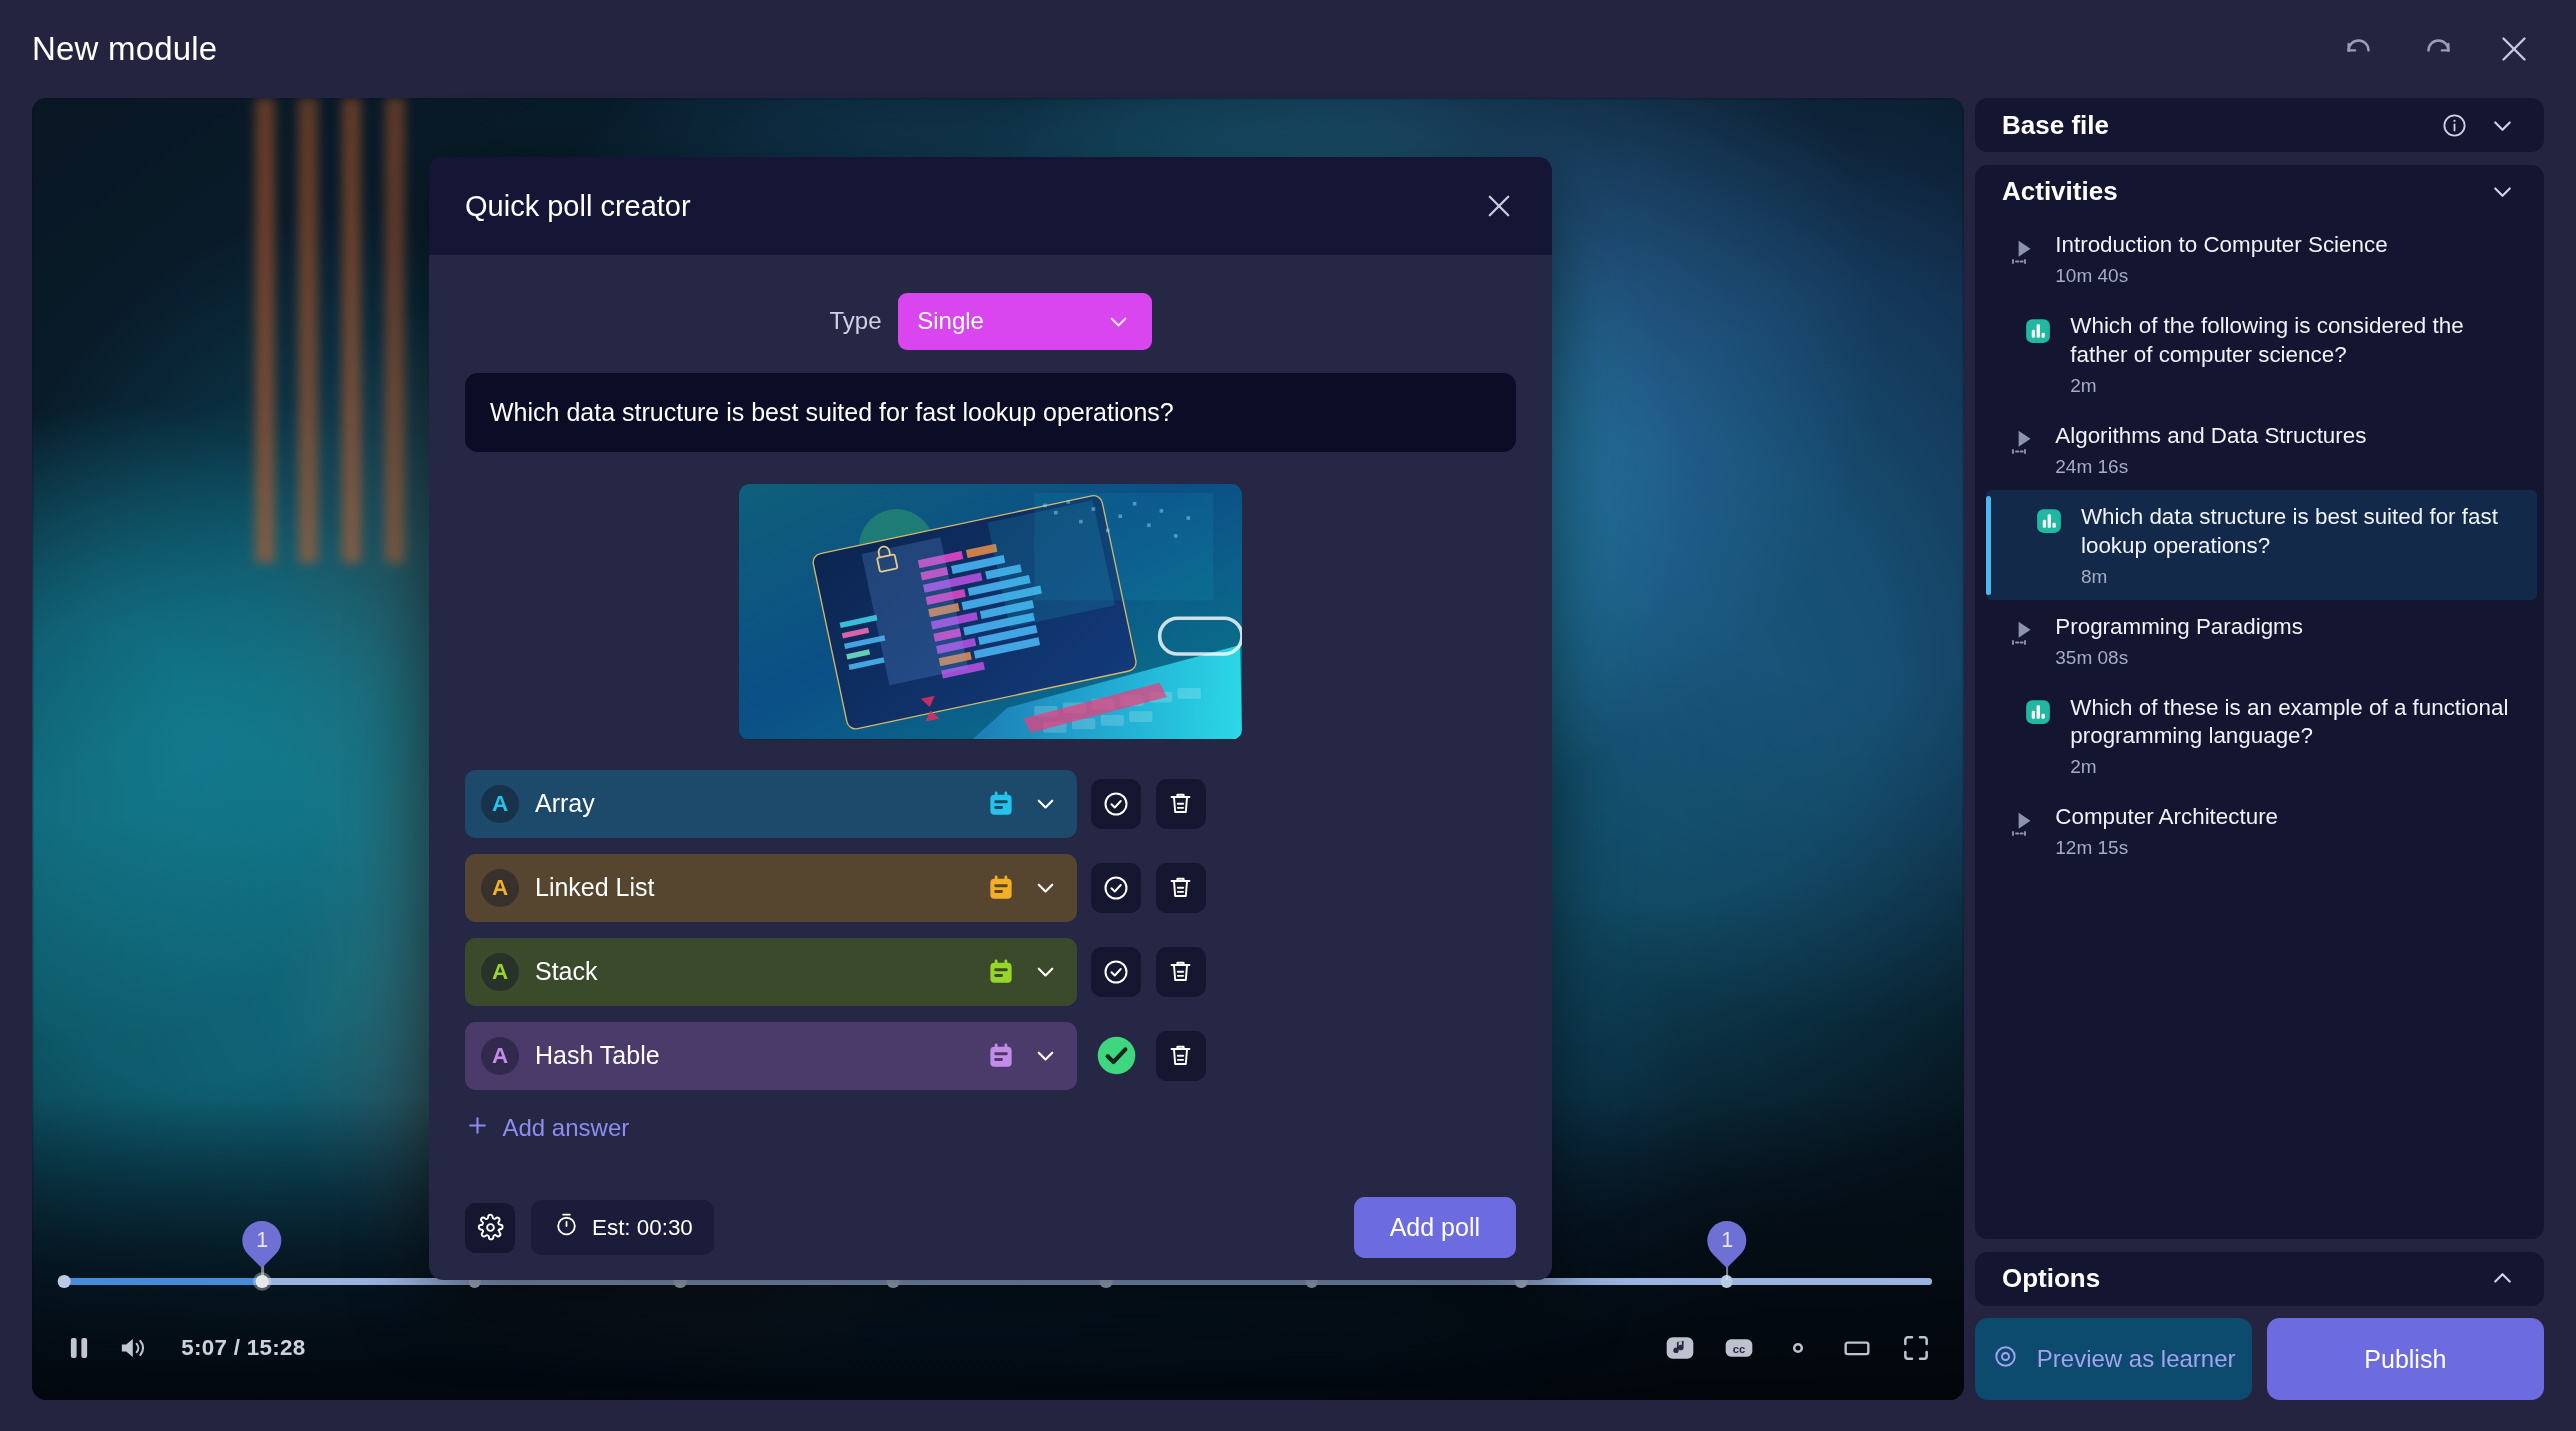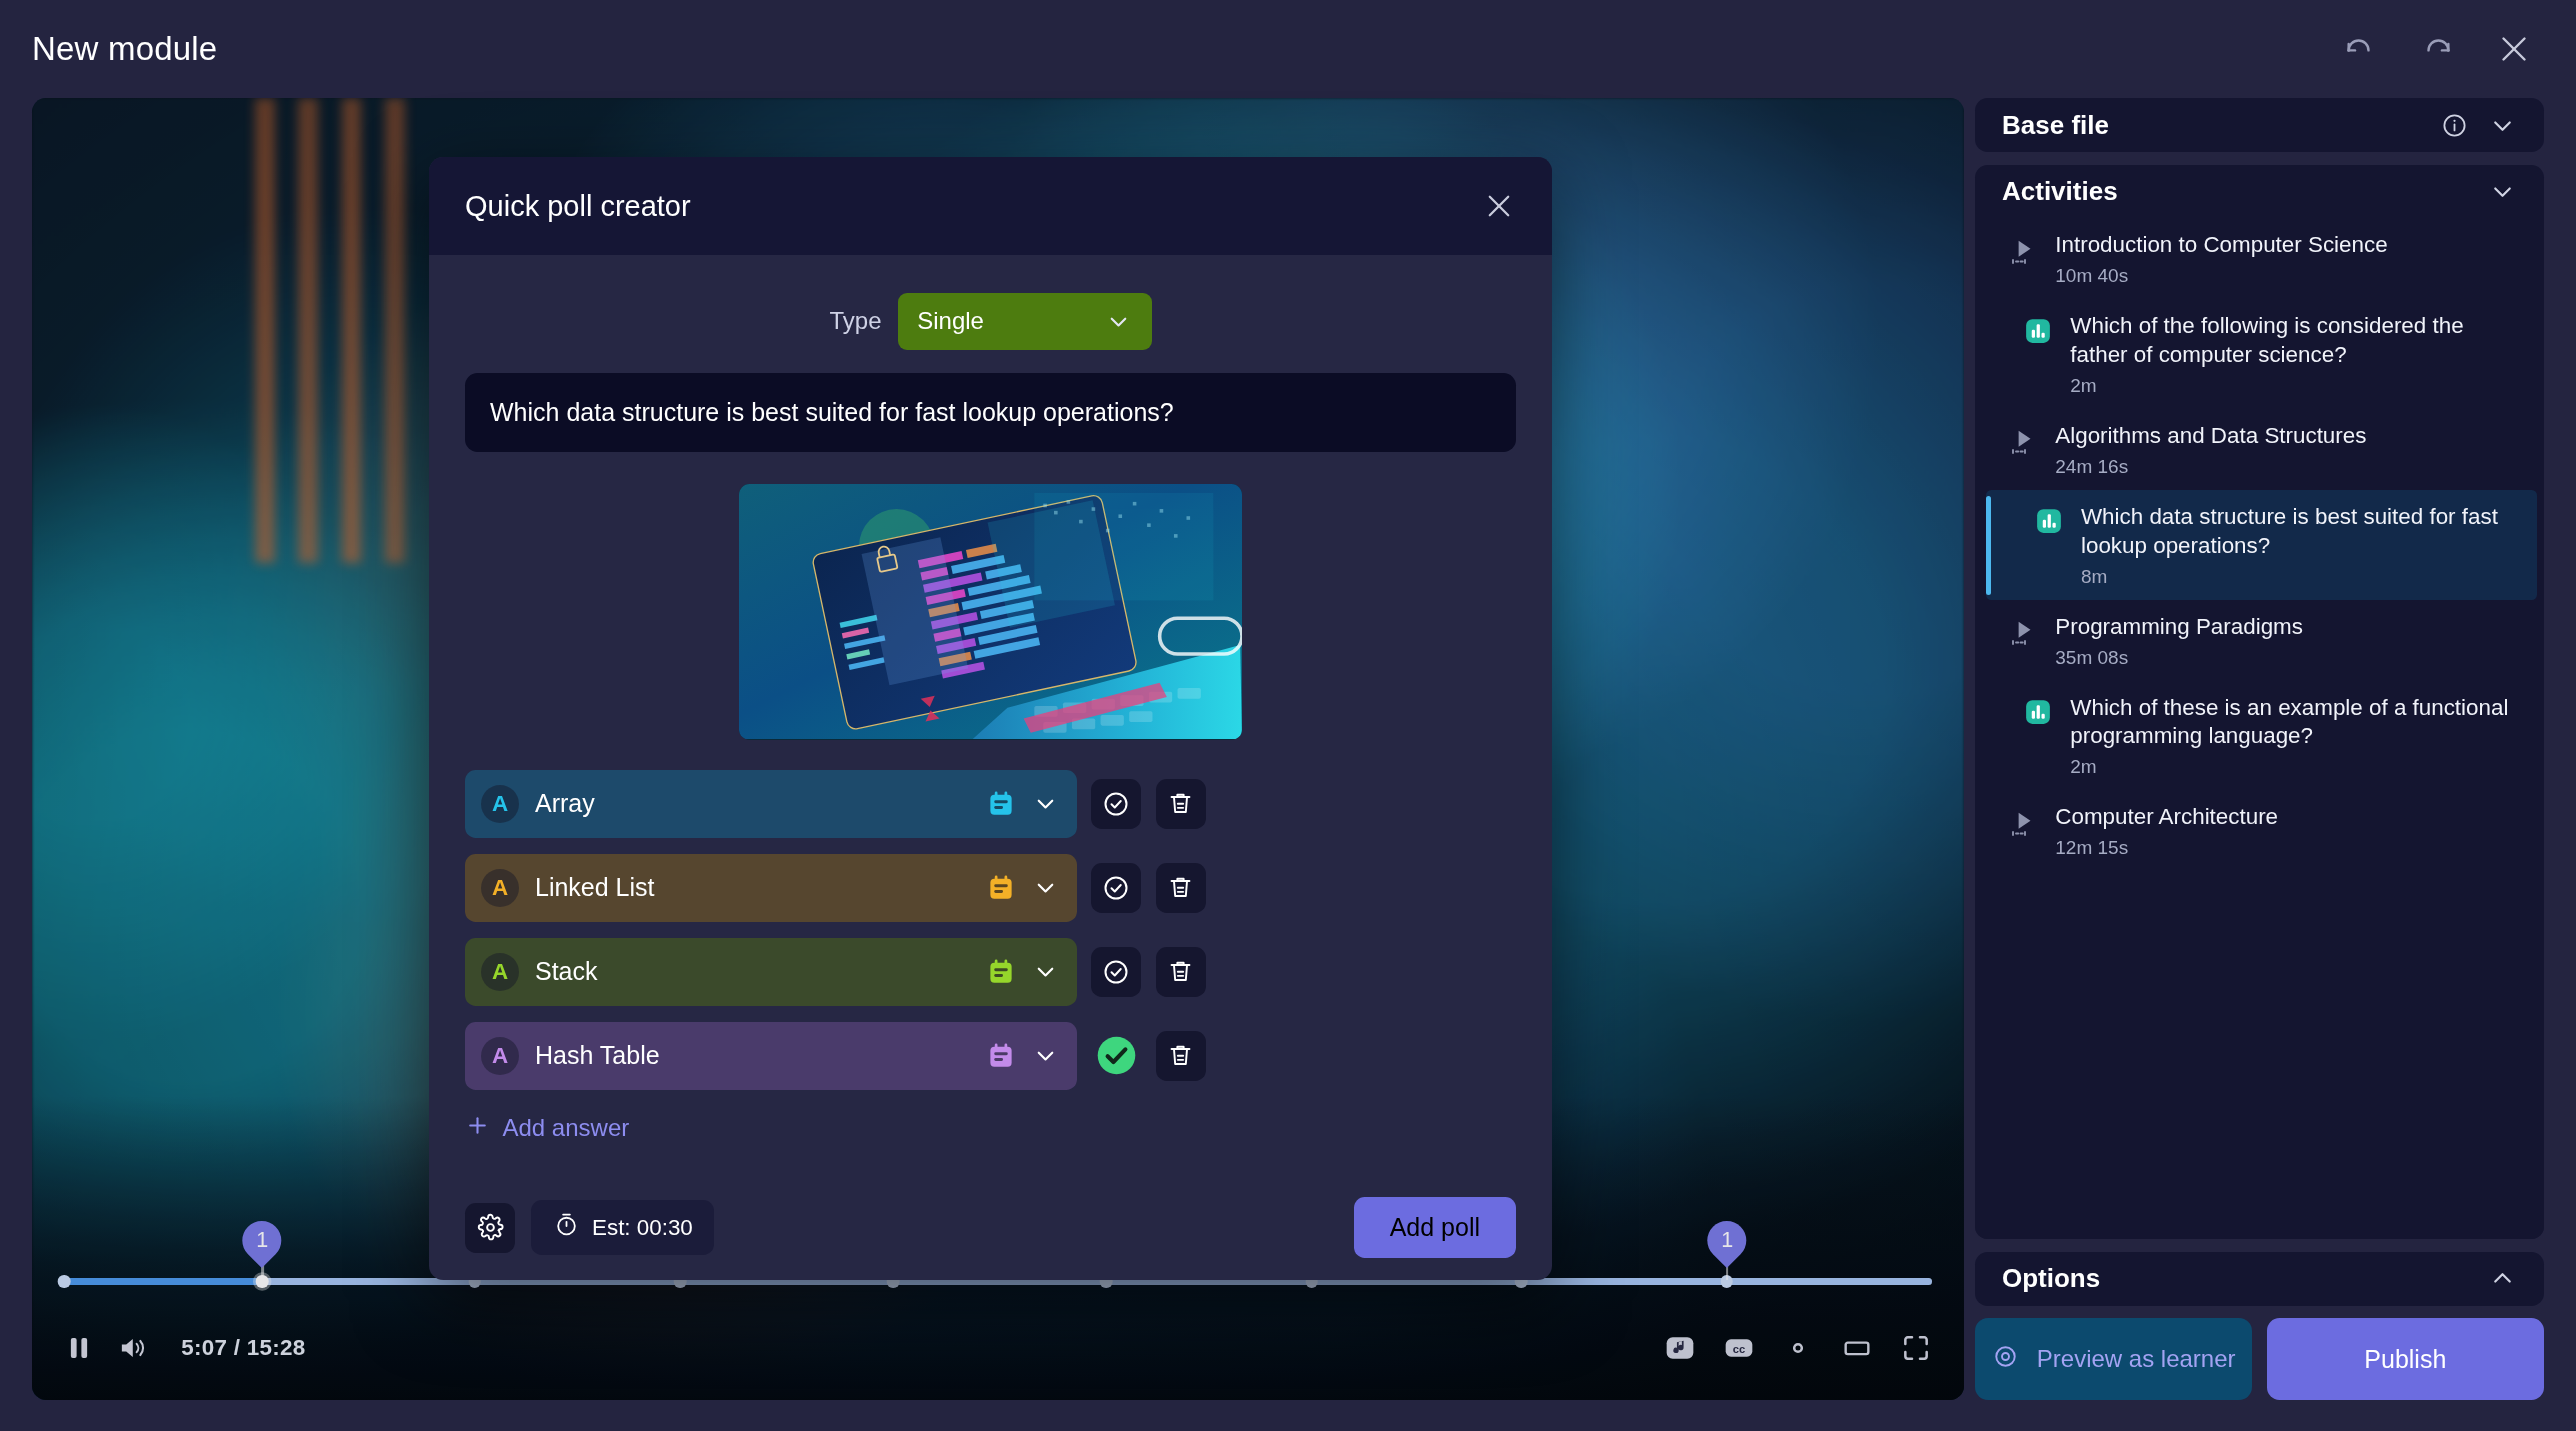--- a/index.html
+++ b/index.html
@@ -112,21 +112,21 @@
     height: 98px; background: #151635;
     display: flex; align-items: center; padding: 0 36px;
   }
   .modal-title { color: #fff; font-size: 29px; }
   .modal-close { margin-left: auto; cursor: pointer; display:flex; }
   .modal-body { padding: 25px 36px 0 36px; }
 
   .type-row { display: flex; align-items: center; justify-content: center; gap: 16px; padding: 12.5px 0 23px 0; }
   .type-label { color: #cfd2e6; font-size: 24px; }
   .type-select {
-    width: 254px; height: 57px; background: #4d7c0f; border-radius: 9px;
+    width: 254px; height: 57px; background: #d946ef; border-radius: 9px;
     display: flex; align-items: center; padding: 0 19.7px; color: #fff; font-size: 24px;
     cursor: pointer;
   }
   .type-select .chev { margin-left: auto; display:flex; }
 
   .question-box {
     background: #0b0c25; border-radius: 12.5px; min-height: 79px;
     display: flex; align-items: center; padding: 0 25px;
     color: #ffffff; font-size: 25px;
   }
@@ -166,21 +166,21 @@
     margin-top: 32px; height: 104px; display: flex; align-items: center;
     padding: 0 36px 0 36px;
   }
   .foot-icon-btn { width: 50px; height: 50px; border-radius: 10.7px; background: #15162f; display:flex; align-items:center; justify-content:center; cursor:pointer; }
   .est-chip {
     margin-left: 16px; height: 55px; border-radius: 10.7px; background: #1b1c3a;
     display: flex; align-items: center; gap: 12.5px; padding: 0 21.5px; color: #fff; font-size: 22.4px; cursor: pointer;
   }
   .add-poll-btn {
     margin-left: auto; height: 61px; padding: 0 36px; border-radius: 10.7px;
-    background: #6c6ce0; color: #000000; font-size: 25px;
+    background: #6c6ce0; color: #ffffff; font-size: 25px;
     display: flex; align-items: center; justify-content: center; cursor: pointer; border: none;
   }
 
   
   .rightpanel {
     position: absolute; left: 1975px; top: 98px; width: 569px; height: 1302px;
     display: flex; flex-direction: column; gap: 12.5px;
   }
   .panel-card { background: #141530; border-radius: 12.5px; }
   .panel-head { height: 54px; display:flex; align-items:center; padding: 8px 27px; }

